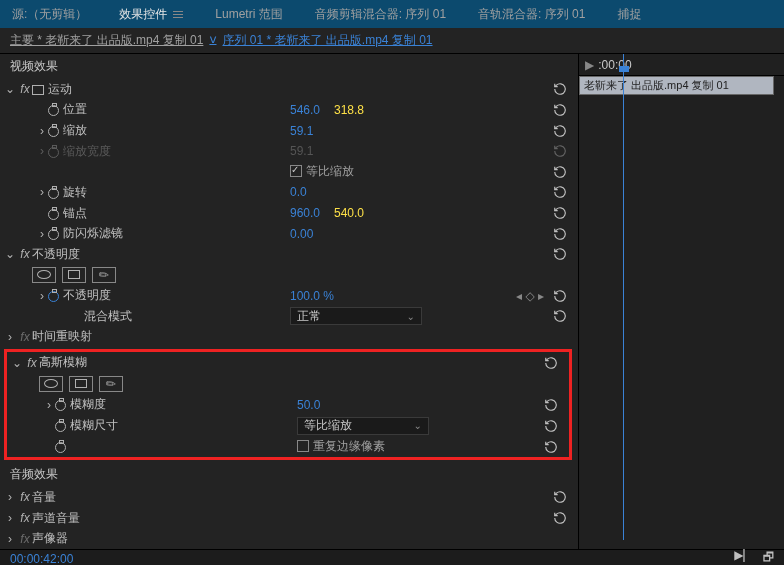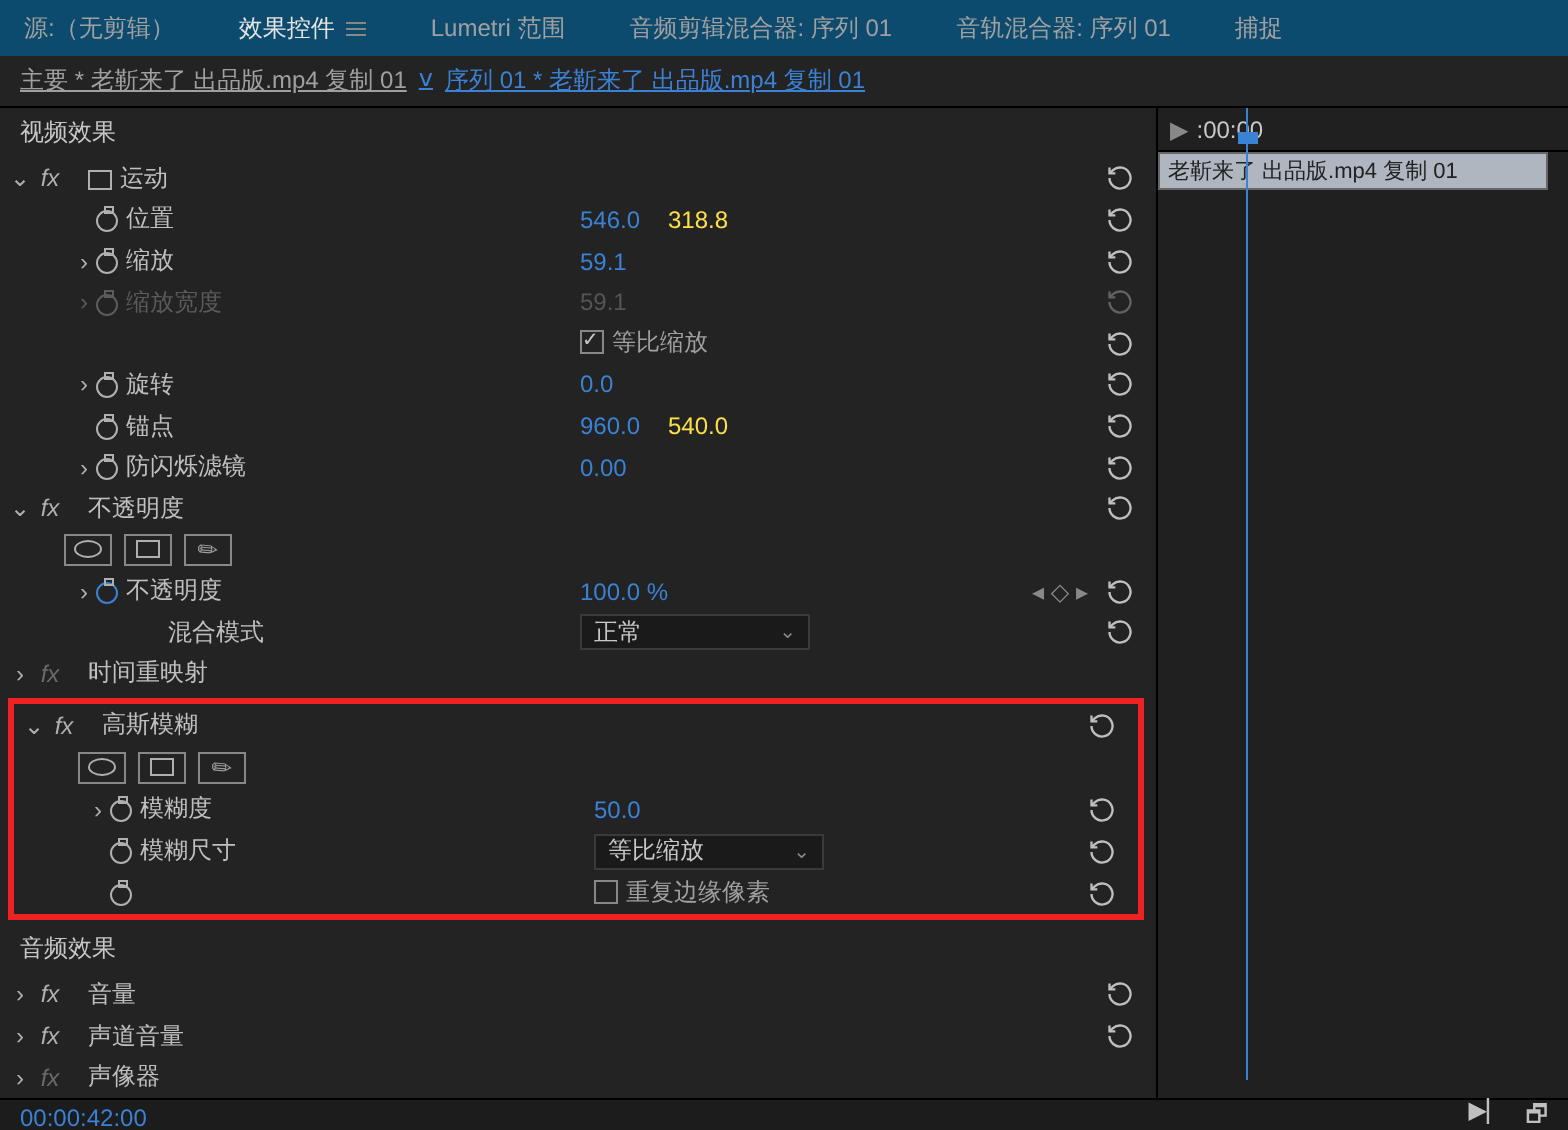--- a/index.html
+++ b/index.html
@@ -55,21 +55,21 @@
     align-items: center;
     height: 21px;
     padding: 0 4px;
     position: relative;
   }
   .toggle {
     width: 12px; text-align: center; color: #b0b0b0; cursor: pointer;
   }
   .toggle.blank { visibility: hidden; }
   .fx {
-    margin-left: 2px; margin-right: 12px;
+    margin-left: 2px; margin-right: 0;
     width: 14px; text-align: center;
     font-style: italic;
     color: #b0b0b0;
   }
   .box-icon {
     display: inline-block; width: 12px; height: 10px;
     border: 1px solid #b0b0b0; margin-right: 4px;
     position: relative; top: 1px;
   }
   .stopwatch {
@@ -87,21 +87,21 @@
   .val {
     position: absolute;
     left: 290px;
     color: #3a82d6;
   }
   .val2 { position:absolute; left: 334px; color: #fde047; }
   .val.dim { color:#555; }
   .select {
     position: absolute;
     left: 290px;
-    width: 115px;
+    width: 132px;
     height: 18px;
     background: #1a1a1a;
     border: 1px solid #3a3a3a;
     padding: 0 6px;
     display:flex; align-items:center; justify-content:space-between;
     color:#c8c8c8;
   }
   .select .chev { font-size: 10px; color:#888; }
   .reset {
     position: absolute; right: 8px;

